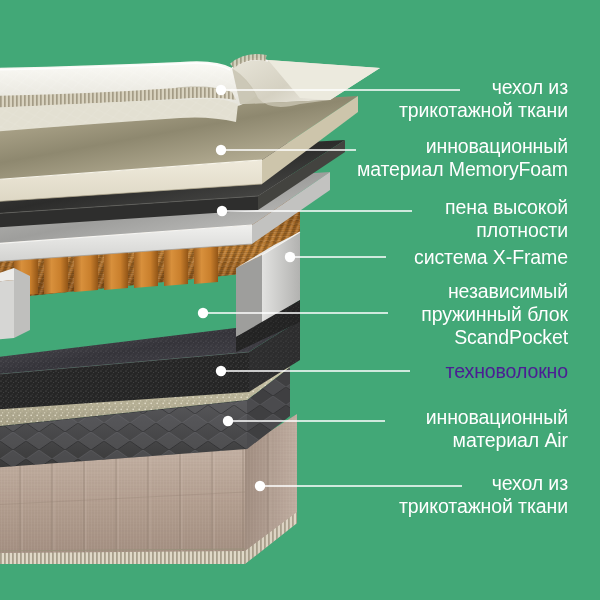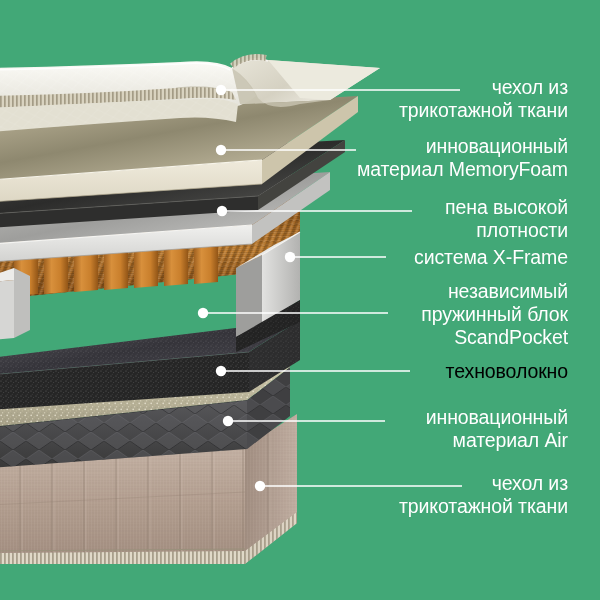--- a/index.html
+++ b/index.html
@@ -348,20 +348,20 @@
     <div class="callout-text" style="right: 32px; top: 76px; color: rgb(255, 255, 255);">чехол из
 трикотажной ткани</div>
     <div class="callout-text" style="right: 32px; top: 135px; color: rgb(255, 255, 255);">инновационный
 материал MemoryFoam</div>
     <div class="callout-text" style="right: 32px; top: 246px; color: rgb(255, 255, 255);">система X-Frame</div>
     <div class="callout-text" style="right: 32px; top: 196px; color: rgb(255, 255, 255);">пена высокой
 плотности</div>
     <div class="callout-text" style="right: 32px; top: 280px; color: rgb(255, 255, 255); margin-left: 36px;">независимый
 пружинный блок
 ScandPocket</div>
-    <div class="callout-text" style="right: 32px; top: 360px; color: #000000;">техноволокно</div>
+    <div class="callout-text" style="right: 32px; top: 360px; color: #4c1d95;">техноволокно</div>
     <div class="callout-text" style="right: 32px; top: 406px; color: rgb(255, 255, 255);">инновационный
 материал Air</div>
     <div class="callout-text" style="right: 32px; top: 472px; color: rgb(255, 255, 255);">чехол из
 трикотажной ткани</div>
   </div>
 
 </div>
 
 </body></html>

